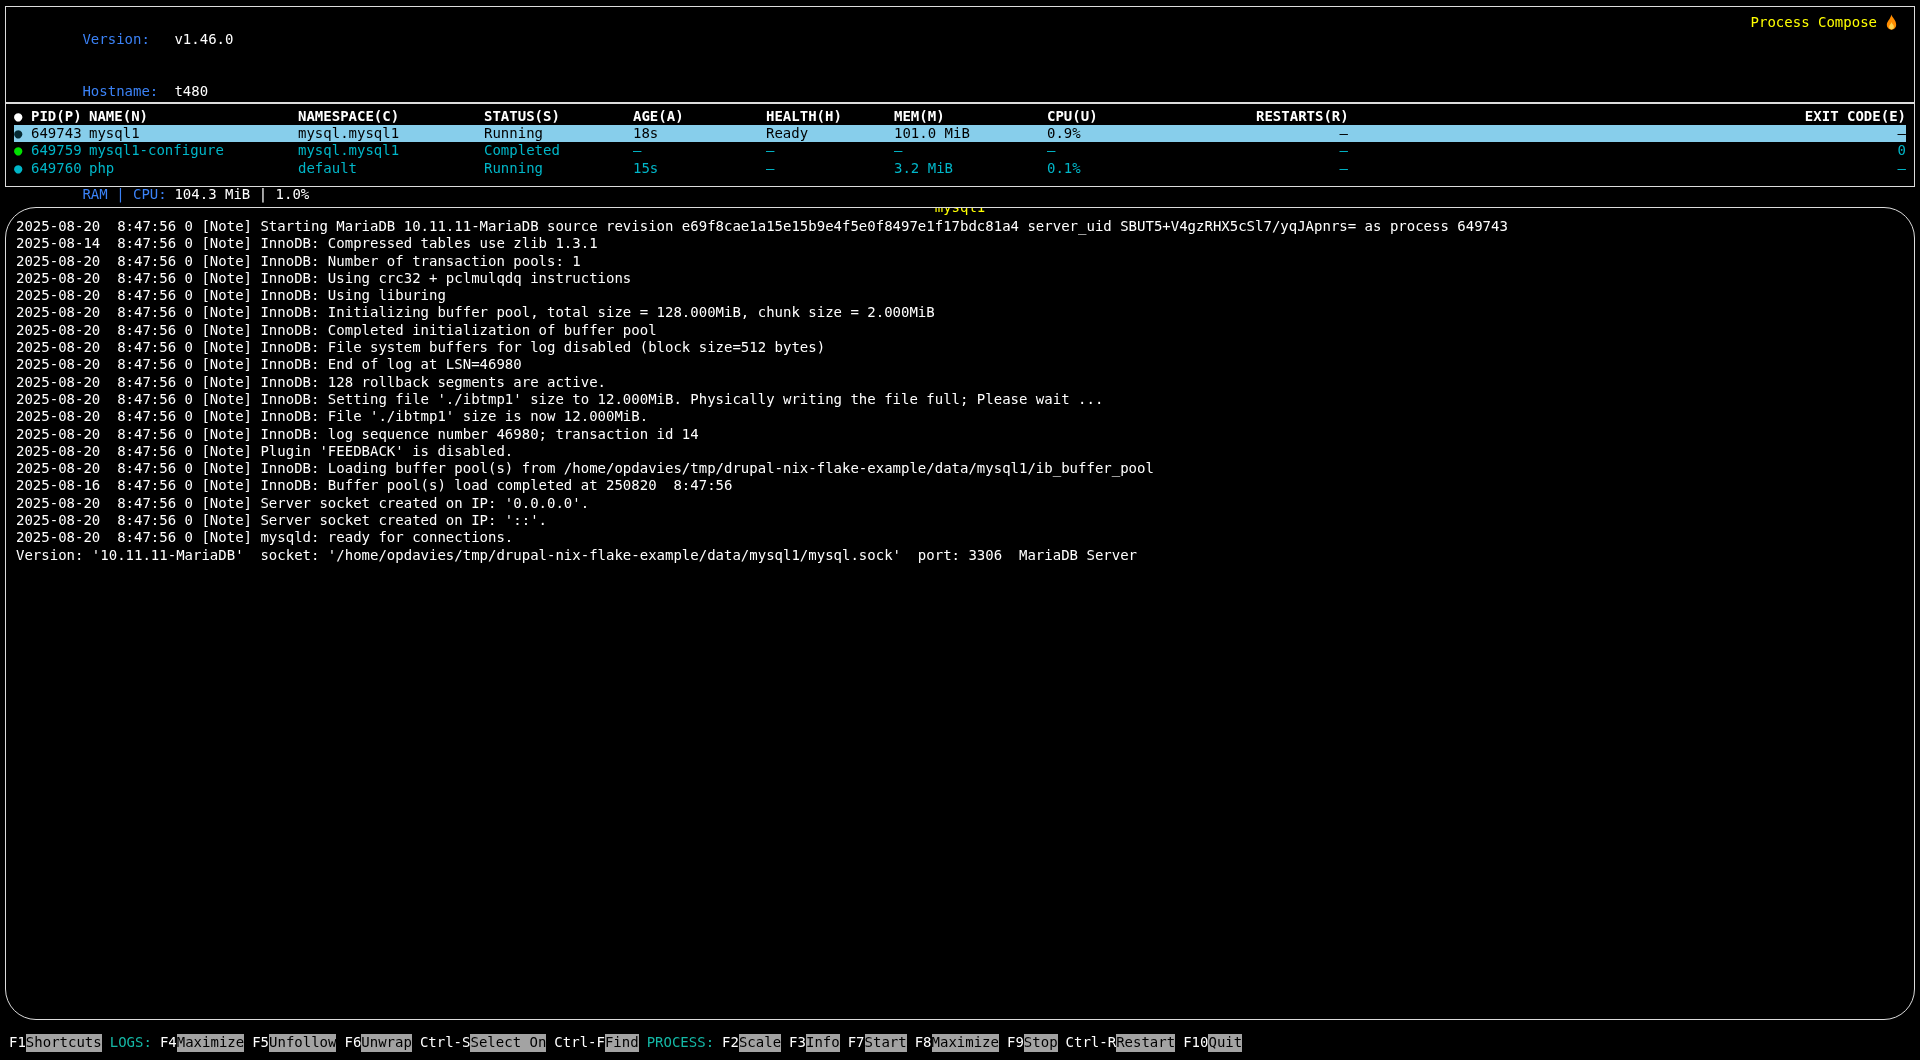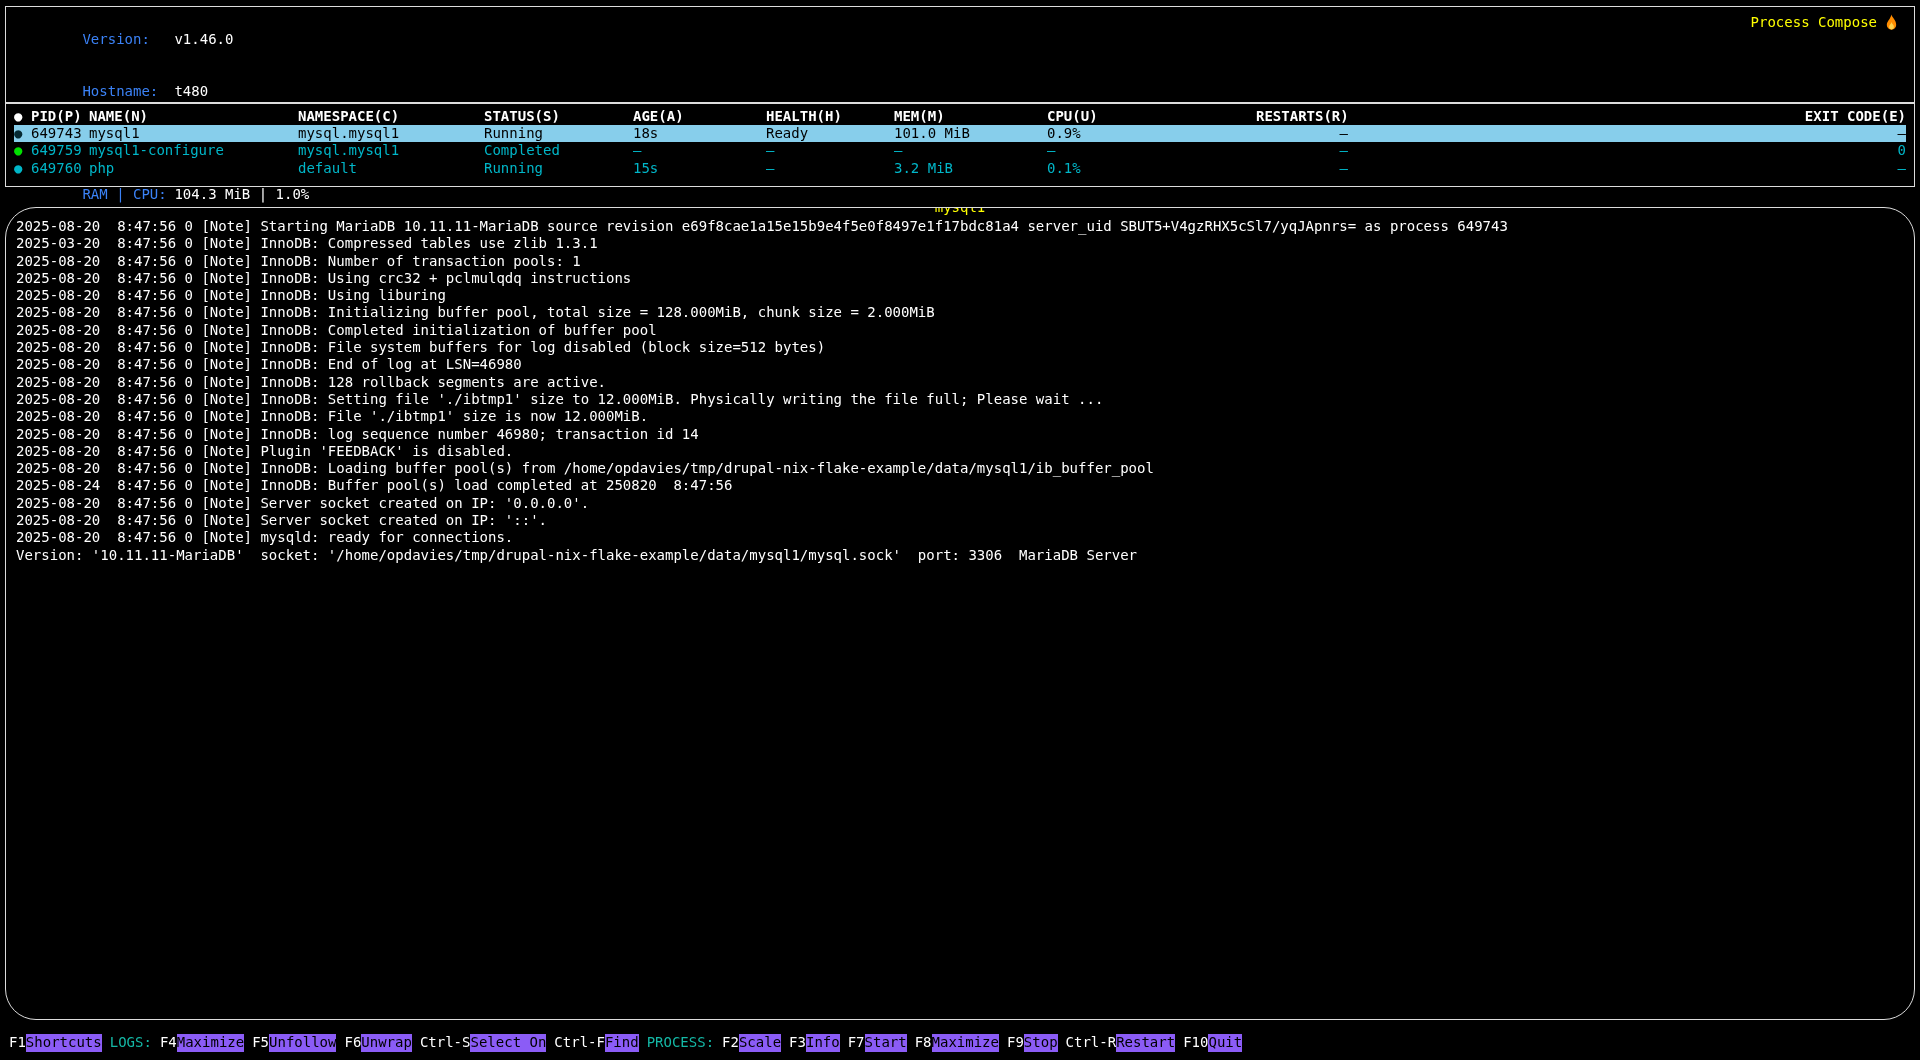--- a/index.html
+++ b/index.html
@@ -35,21 +35,21 @@
 
   
   .log-box { flex:1 1 auto; margin-top:20px; position:relative; padding:10px 10px; overflow:hidden;border-radius:31px; }
   .log-title { position:absolute; top:-9px; left:50%; transform:translateX(-50%); background:#000; color:#ffff00; padding:0 1px; white-space:pre; }
   .logline { white-space:pre; color:#ffffff; height:17.3px; overflow:hidden; }
 
   
   .hintbar { margin-top:12px; height:22px; display:flex; align-items:center; white-space:nowrap; padding-left:4px; overflow:hidden; }
   .hint-item { margin-right:8px; display:inline-flex; cursor:pointer; }
   .hint-key { color:#ffffff; }
-  .hint-action { background:#8b5cf6; color:#000000; }
+  .hint-action { background:#a3a3a3; color:#000000; }
   .hint-section { color:#14b8a6; margin-right:8px; cursor:default; }
 </style>
 </head>
 <body>
 
 <div class="screen">
 
   <div class="box header-box">
     <div>
       <div class="hdr-line">
@@ -122,35 +122,35 @@
     <span class="cell c-restarts">–</span>
     <span class="cell c-exit">–</span>
   </div>
 </div>
   </div>
 
   <div class="box log-box">
     <div class="log-title">mysql1</div>
     <div id="log-lines">
         <div class="logline">2025-08-20  8:47:56 0 [Note] Starting MariaDB 10.11.11-MariaDB source revision e69f8cae1a15e15b9e4f5e0f8497e1f17bdc81a4 server_uid SBUT5+V4gzRHX5cSl7/yqJApnrs= as process 649743</div>
-        <div class="logline">2025-03-20  8:47:56 0 [Note] InnoDB: Compressed tables use zlib 1.3.1</div>
+        <div class="logline">2025-08-14  8:47:56 0 [Note] InnoDB: Compressed tables use zlib 1.3.1</div>
         <div class="logline">2025-08-20  8:47:56 0 [Note] InnoDB: Number of transaction pools: 1</div>
         <div class="logline">2025-08-20  8:47:56 0 [Note] InnoDB: Using crc32 + pclmulqdq instructions</div>
         <div class="logline">2025-08-20  8:47:56 0 [Note] InnoDB: Using liburing</div>
         <div class="logline">2025-08-20  8:47:56 0 [Note] InnoDB: Initializing buffer pool, total size = 128.000MiB, chunk size = 2.000MiB</div>
         <div class="logline">2025-08-20  8:47:56 0 [Note] InnoDB: Completed initialization of buffer pool</div>
         <div class="logline">2025-08-20  8:47:56 0 [Note] InnoDB: File system buffers for log disabled (block size=512 bytes)</div>
         <div class="logline">2025-08-20  8:47:56 0 [Note] InnoDB: End of log at LSN=46980</div>
         <div class="logline">2025-08-20  8:47:56 0 [Note] InnoDB: 128 rollback segments are active.</div>
         <div class="logline">2025-08-20  8:47:56 0 [Note] InnoDB: Setting file './ibtmp1' size to 12.000MiB. Physically writing the file full; Please wait ...</div>
         <div class="logline">2025-08-20  8:47:56 0 [Note] InnoDB: File './ibtmp1' size is now 12.000MiB.</div>
         <div class="logline">2025-08-20  8:47:56 0 [Note] InnoDB: log sequence number 46980; transaction id 14</div>
         <div class="logline">2025-08-20  8:47:56 0 [Note] Plugin 'FEEDBACK' is disabled.</div>
         <div class="logline">2025-08-20  8:47:56 0 [Note] InnoDB: Loading buffer pool(s) from /home/opdavies/tmp/drupal-nix-flake-example/data/mysql1/ib_buffer_pool</div>
-        <div class="logline">2025-08-24  8:47:56 0 [Note] InnoDB: Buffer pool(s) load completed at 250820  8:47:56</div>
+        <div class="logline">2025-08-16  8:47:56 0 [Note] InnoDB: Buffer pool(s) load completed at 250820  8:47:56</div>
         <div class="logline">2025-08-20  8:47:56 0 [Note] Server socket created on IP: '0.0.0.0'.</div>
         <div class="logline">2025-08-20  8:47:56 0 [Note] Server socket created on IP: '::'.</div>
         <div class="logline">2025-08-20  8:47:56 0 [Note] mysqld: ready for connections.</div>
         <div class="logline">Version: '10.11.11-MariaDB'  socket: '/home/opdavies/tmp/drupal-nix-flake-example/data/mysql1/mysql.sock'  port: 3306  MariaDB Server</div>
       </div>
   </div>
 
   <div class="hintbar" id="hintbar">
       <span class="hint-item">
         <span class="hint-key">F1</span>

